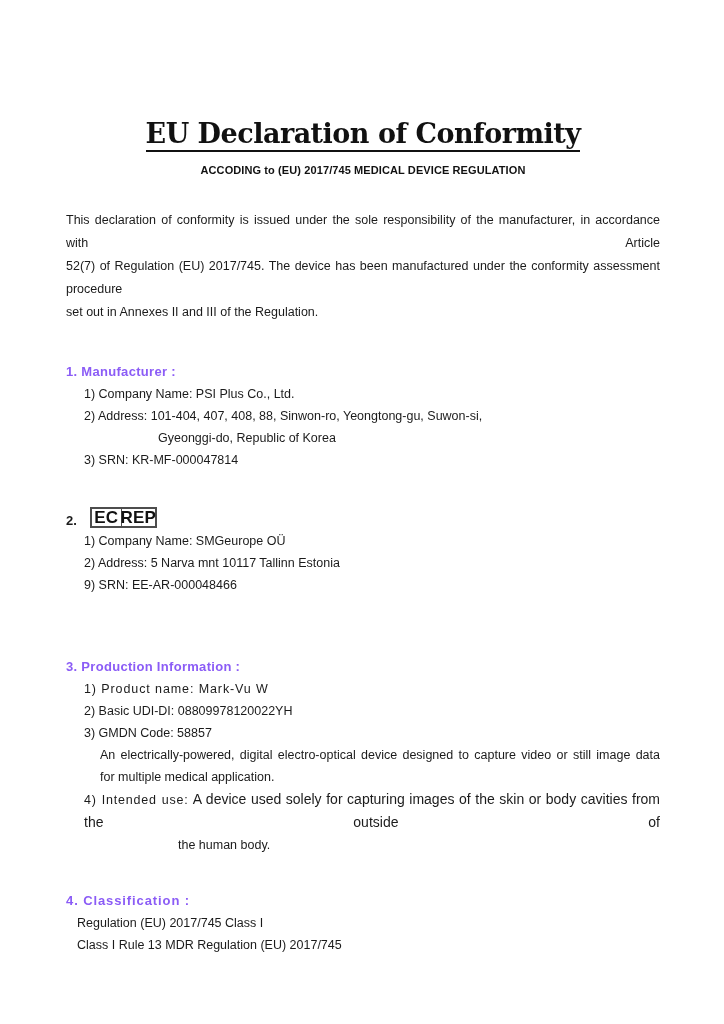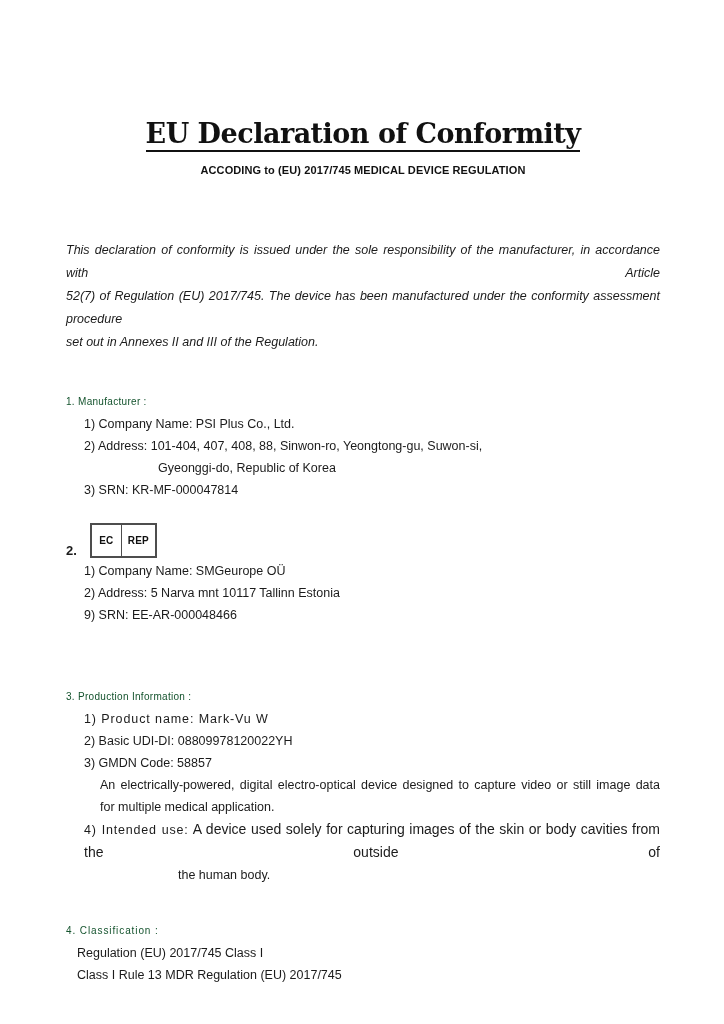--- a/index.html
+++ b/index.html
@@ -35,34 +35,33 @@
   }
   .subtitle {
     margin-top: 9px;
     text-align: center;
     font-weight: bold;
     font-size: 11px;
     letter-spacing: 0.1px;
     color: #111111;
   }
   .intro {
-    margin-top: 63px;
+    margin-top: 33px;
     line-height: 23px;
-    font-style: italic;
   }
   .jline {
     text-align: justify;
     text-align-last: justify;
   }
   .sec-heading {
-    font-weight: normal;
-    font-size: 10px;
+    font-weight: bold;
+    font-size: 13px;
     line-height: 22px;
     letter-spacing: 0.3px;
-    color: #14532d;
+    color: #8b5cf6;
   }
   .item {
     line-height: 22px;
     padding-left: 18px;
   }
   .indent-address {
     padding-left: 92px;
   }
   .desc {
     line-height: 22px;
@@ -94,22 +93,22 @@
   .ecrep-box {
     display: inline-flex;
     border: 2px solid #4d4d4d;
     background: #ffffff;
   }
   .ecrep-cell {
     display: flex;
     align-items: center;
     justify-content: center;
     font-weight: bold;
-    font-size: 10px;
-    height: 31px;
+    font-size: 17px;
+    height: 17px;
     color: #111111;
     letter-spacing: 0.2px;
   }
   .ecrep-cell.ec {
     width: 29px;
     border-right: 1.5px solid #4d4d4d;
   }
   .ecrep-cell.rep {
     width: 33px;
   }

